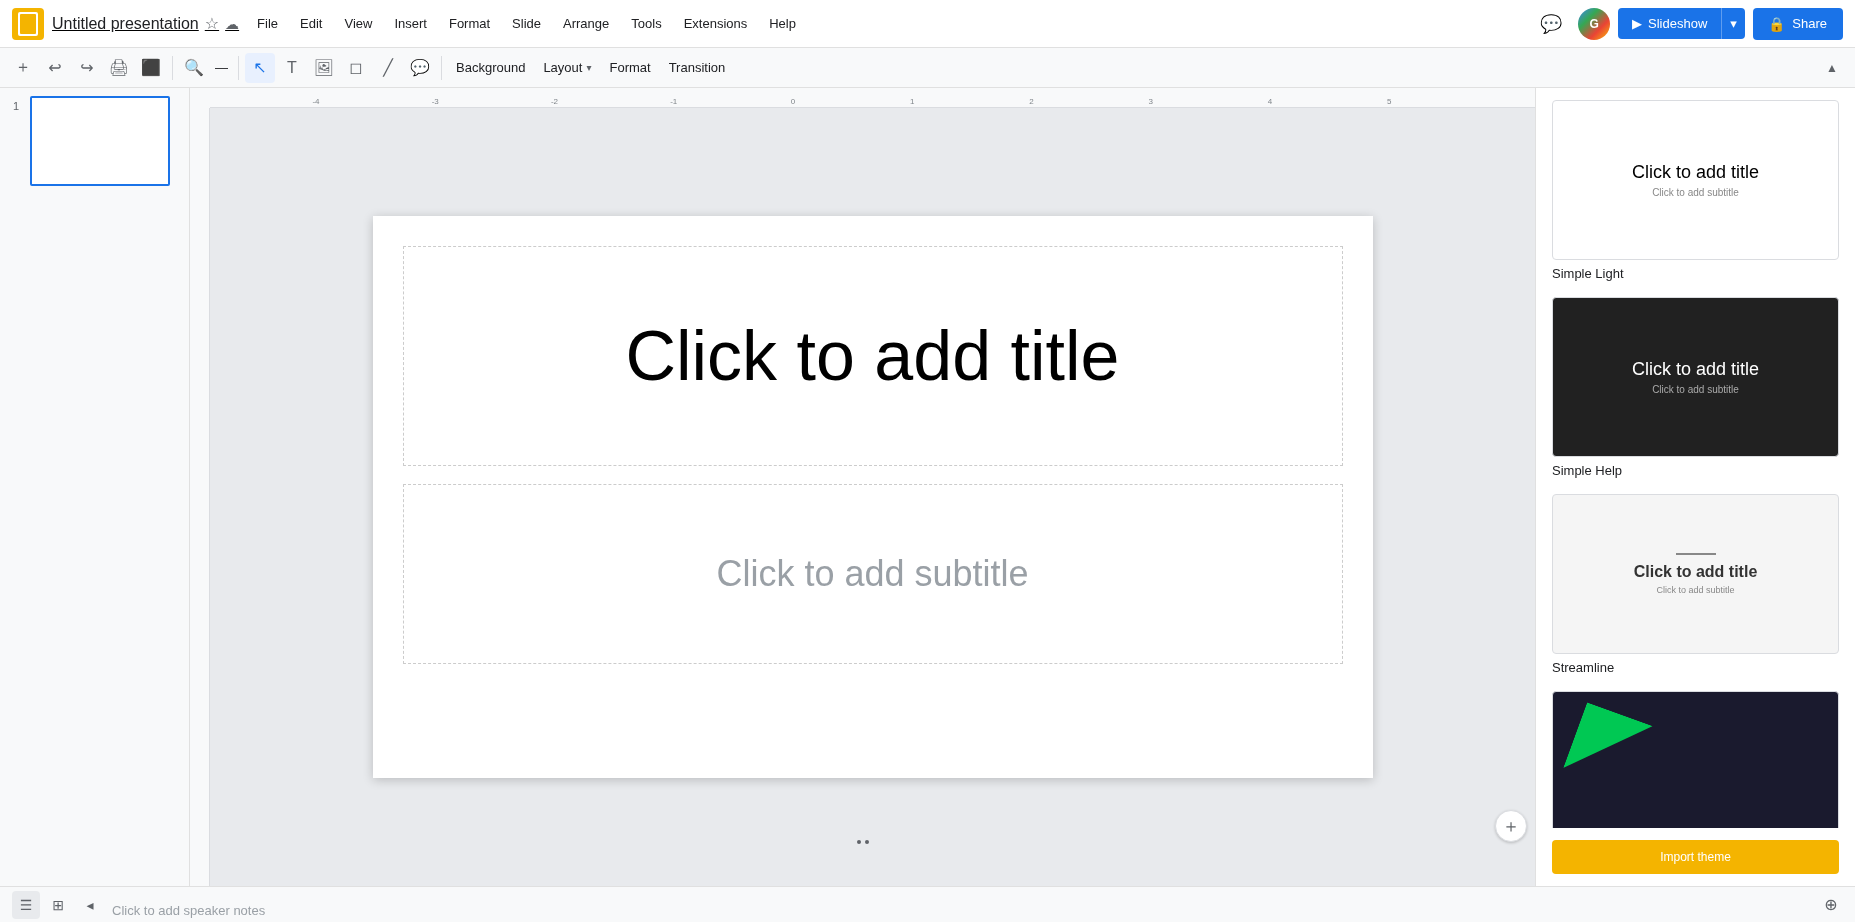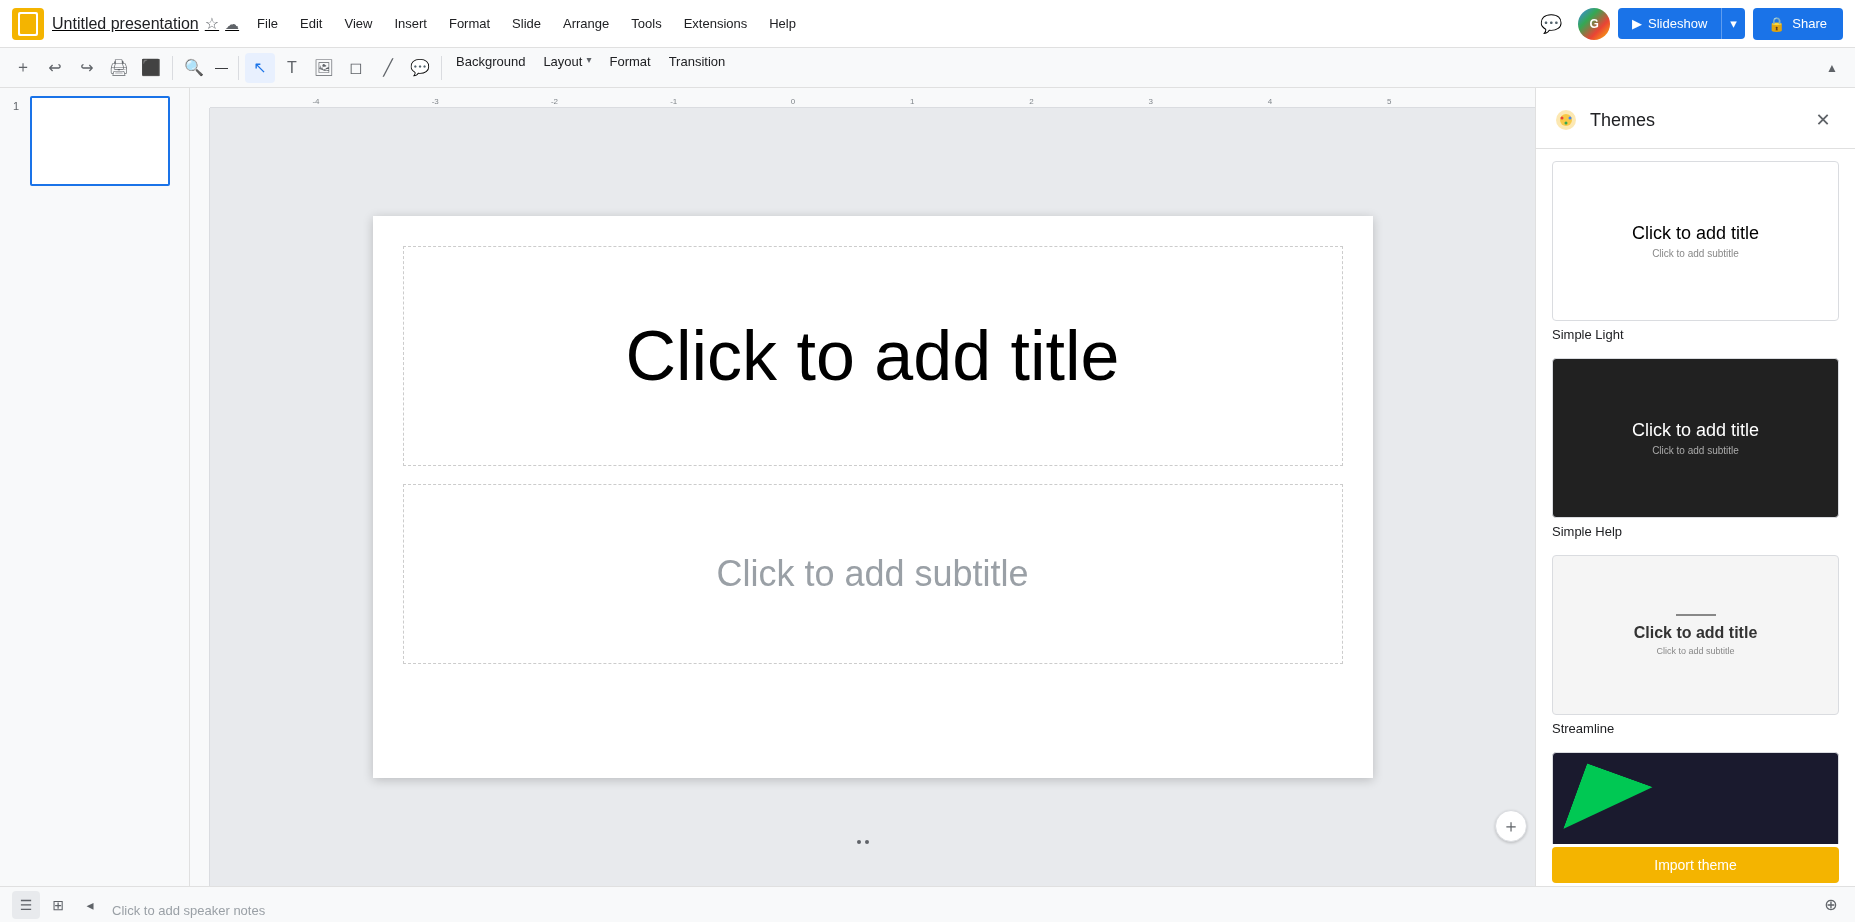--- a/index.html
+++ b/index.html
@@ -154,21 +154,21 @@
       background: transparent;
     }
     .tb-separator {
       width: 1px; height: 24px;
       background: #dadce0;
       margin: 0 4px;
     }
     .tb-btn-text {
       height: 28px;
       padding: 0 8px;
-      display: flex; 
+      display: flex; align-items: center;
       border-radius: 4px;
       cursor: pointer;
       color: #202124;
       font-size: 13px;
       border: none;
       background: transparent;
       white-space: nowrap;
       gap: 4px;
     }
     .tb-btn-text .arrow { font-size: 10px; color: #5f6368; }
@@ -486,25 +486,25 @@
       left: 20px;
       top: 20px;
       width: 70px;
       height: 70px;
       background: #00c853;
       clip-path: polygon(0 0, 100% 0, 0 100%);
       transform: rotate(20deg);
     }
 
     .import-theme-btn {
-      margin: 3px 16px;
+      margin: 12px 16px;
       padding: 10px;
       background: #f4b400;
       color: #fff;
-      font-size: 14px;
+      font-size: 12px;
       font-weight: 500;
       border: none;
       border-radius: 4px;
       cursor: pointer;
       text-align: center;
       width: calc(100% - 32px);
     }
 
     
     .ruler-h-content {
@@ -653,33 +653,20 @@
       <div style="width:4px;height:4px;background:#5f6368;border-radius:50%;"></div>
     </div>
 
     <div style="position:absolute;bottom:44px;right:8px;z-index:10;">
       <div class="add-slide-btn">＋</div>
     </div>
   </div>
 
   <div class="themes-panel">
 
-    <div class="themes-header">
-      <div class="themes-icon">
-        <svg viewBox="0 0 24 24" fill="none">
-          <circle cx="12" cy="12" r="10" fill="#f4b400" opacity="0.3"></circle>
-          <circle cx="12" cy="12" r="6" fill="#f4b400" opacity="0.6"></circle>
-          <circle cx="8" cy="10" r="1.5" fill="#ea4335"></circle>
-          <circle cx="16" cy="10" r="1.5" fill="#4285f4"></circle>
-          <circle cx="12" cy="15" r="1.5" fill="#34a853"></circle>
-        </svg>
-      </div>
-      <span class="themes-title">Themes</span>
-      <button class="close-btn">✕</button>
-    </div>
 
 
     <div class="themes-list">
 
       <div class="theme-item">
         <div class="theme-preview theme-simple-light">
           <div style="text-align:center;">
             <div class="t-title">Click to add title</div>
             <div class="t-subtitle">Click to add subtitle</div>
           </div>

